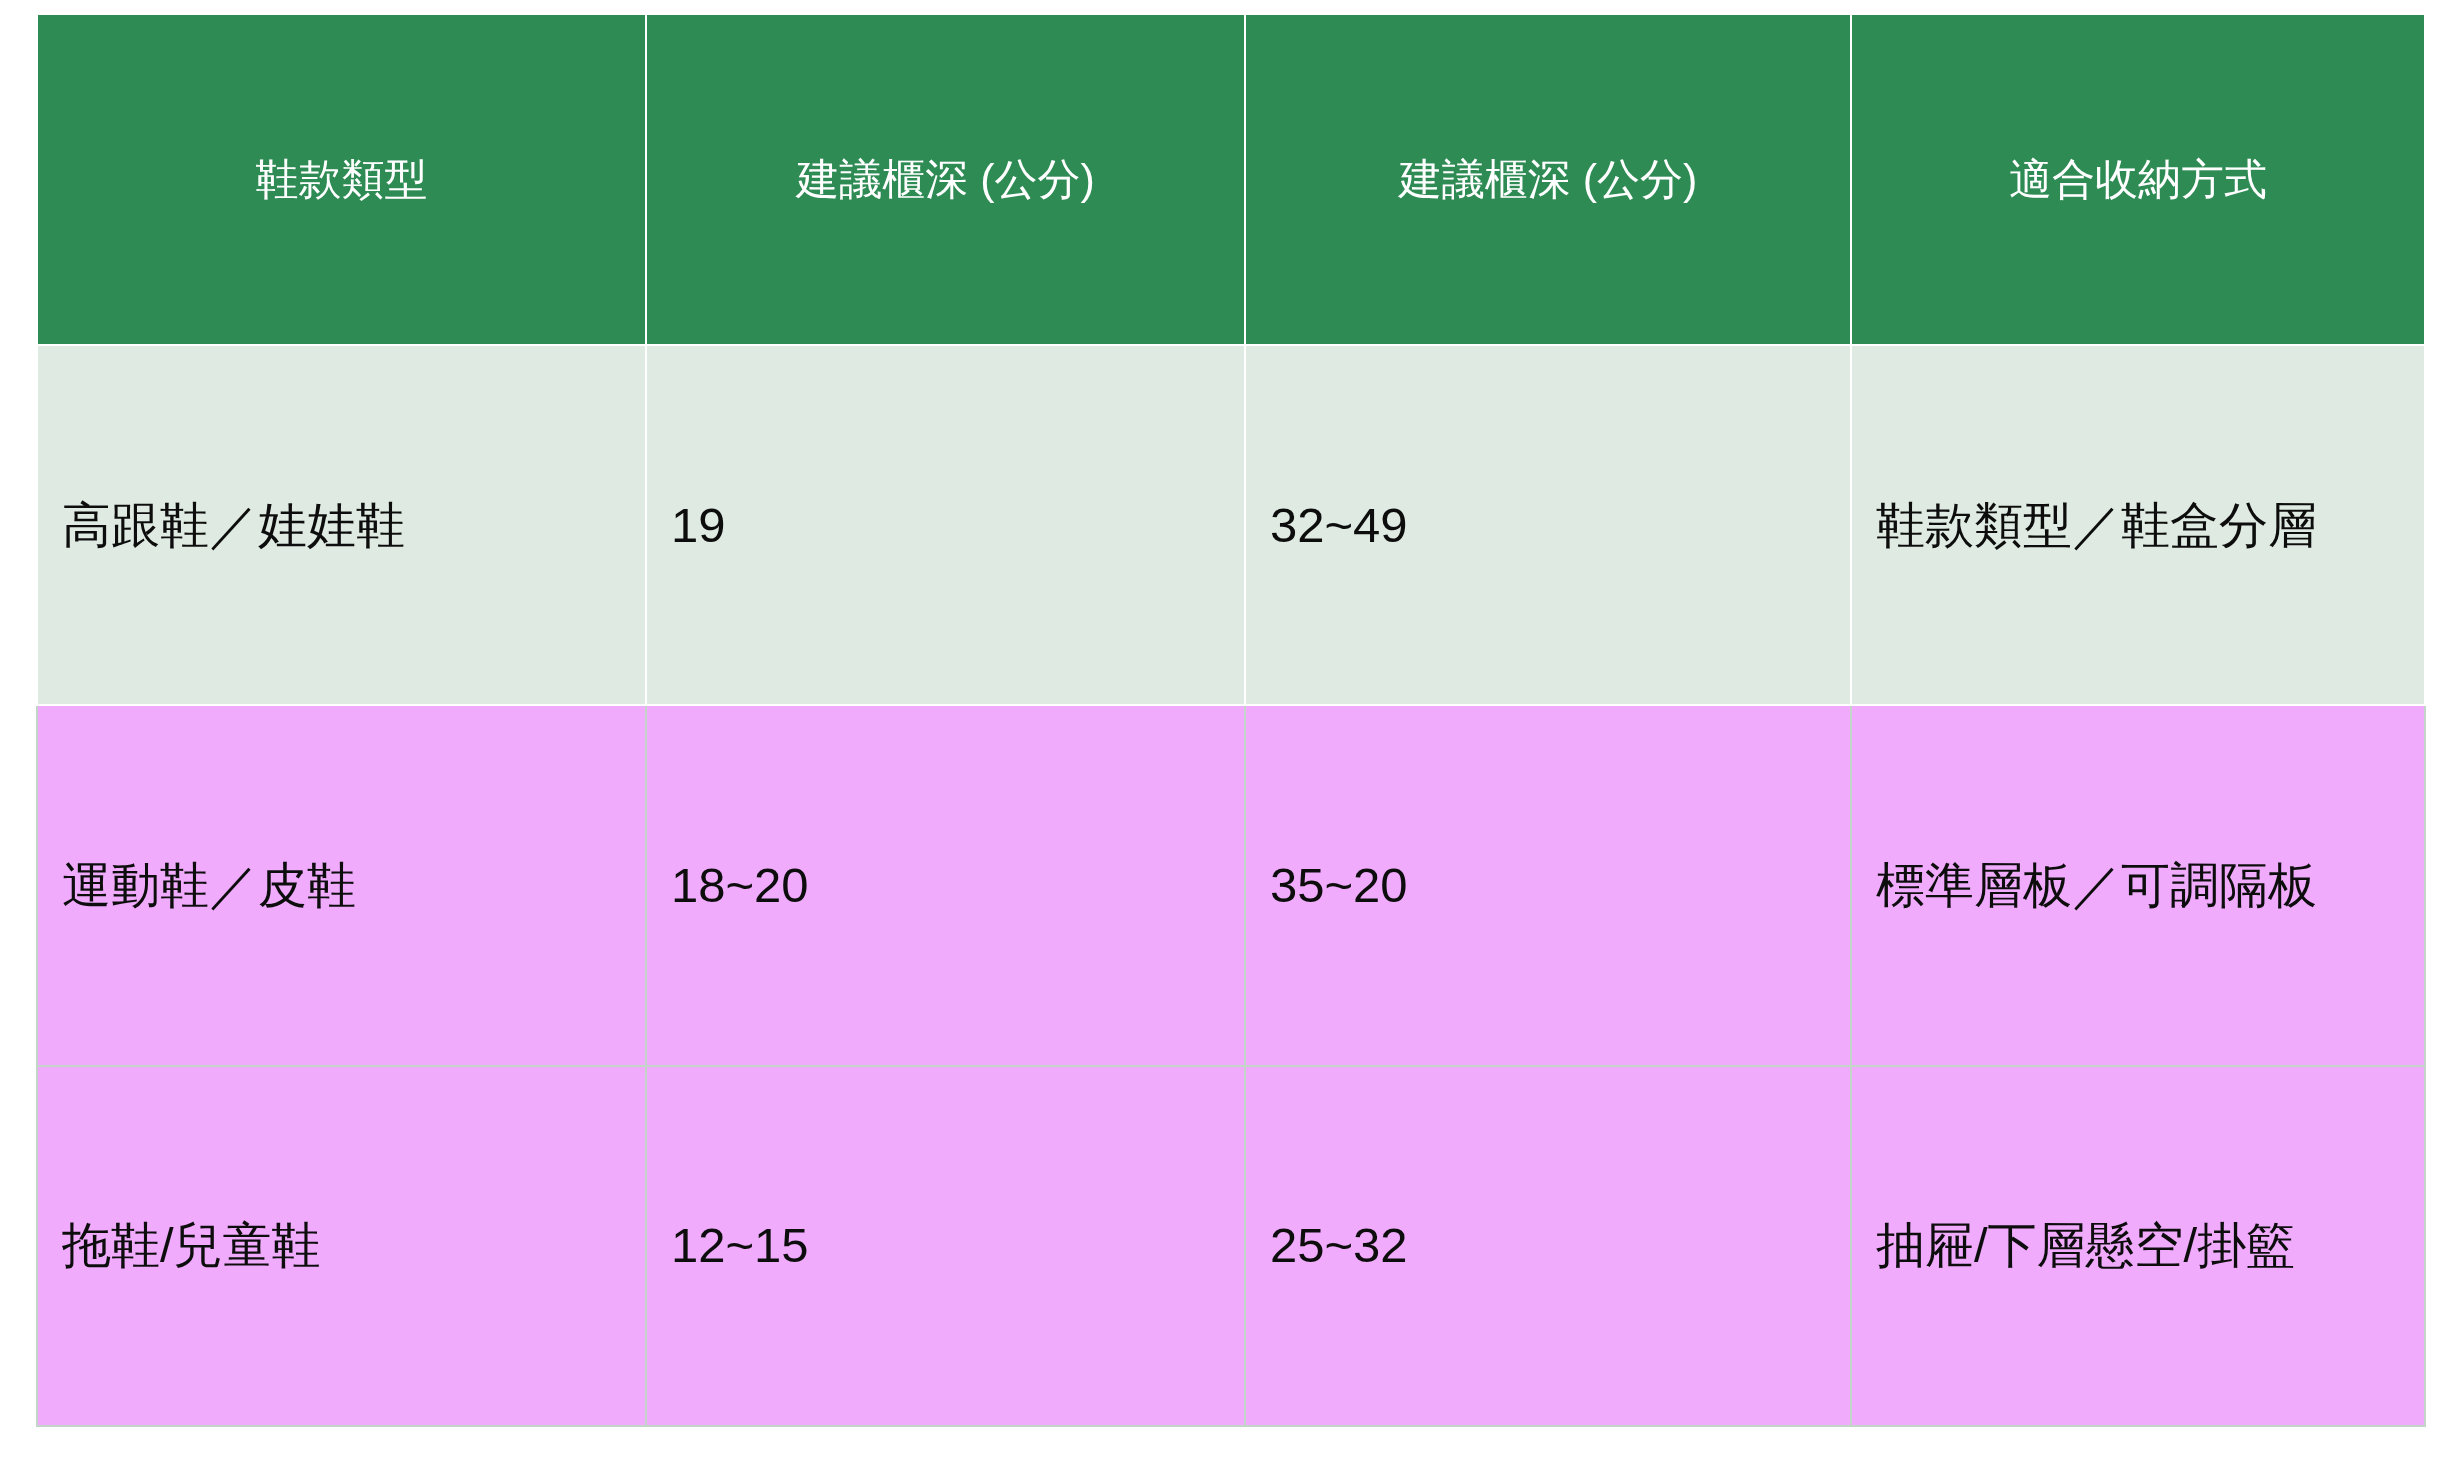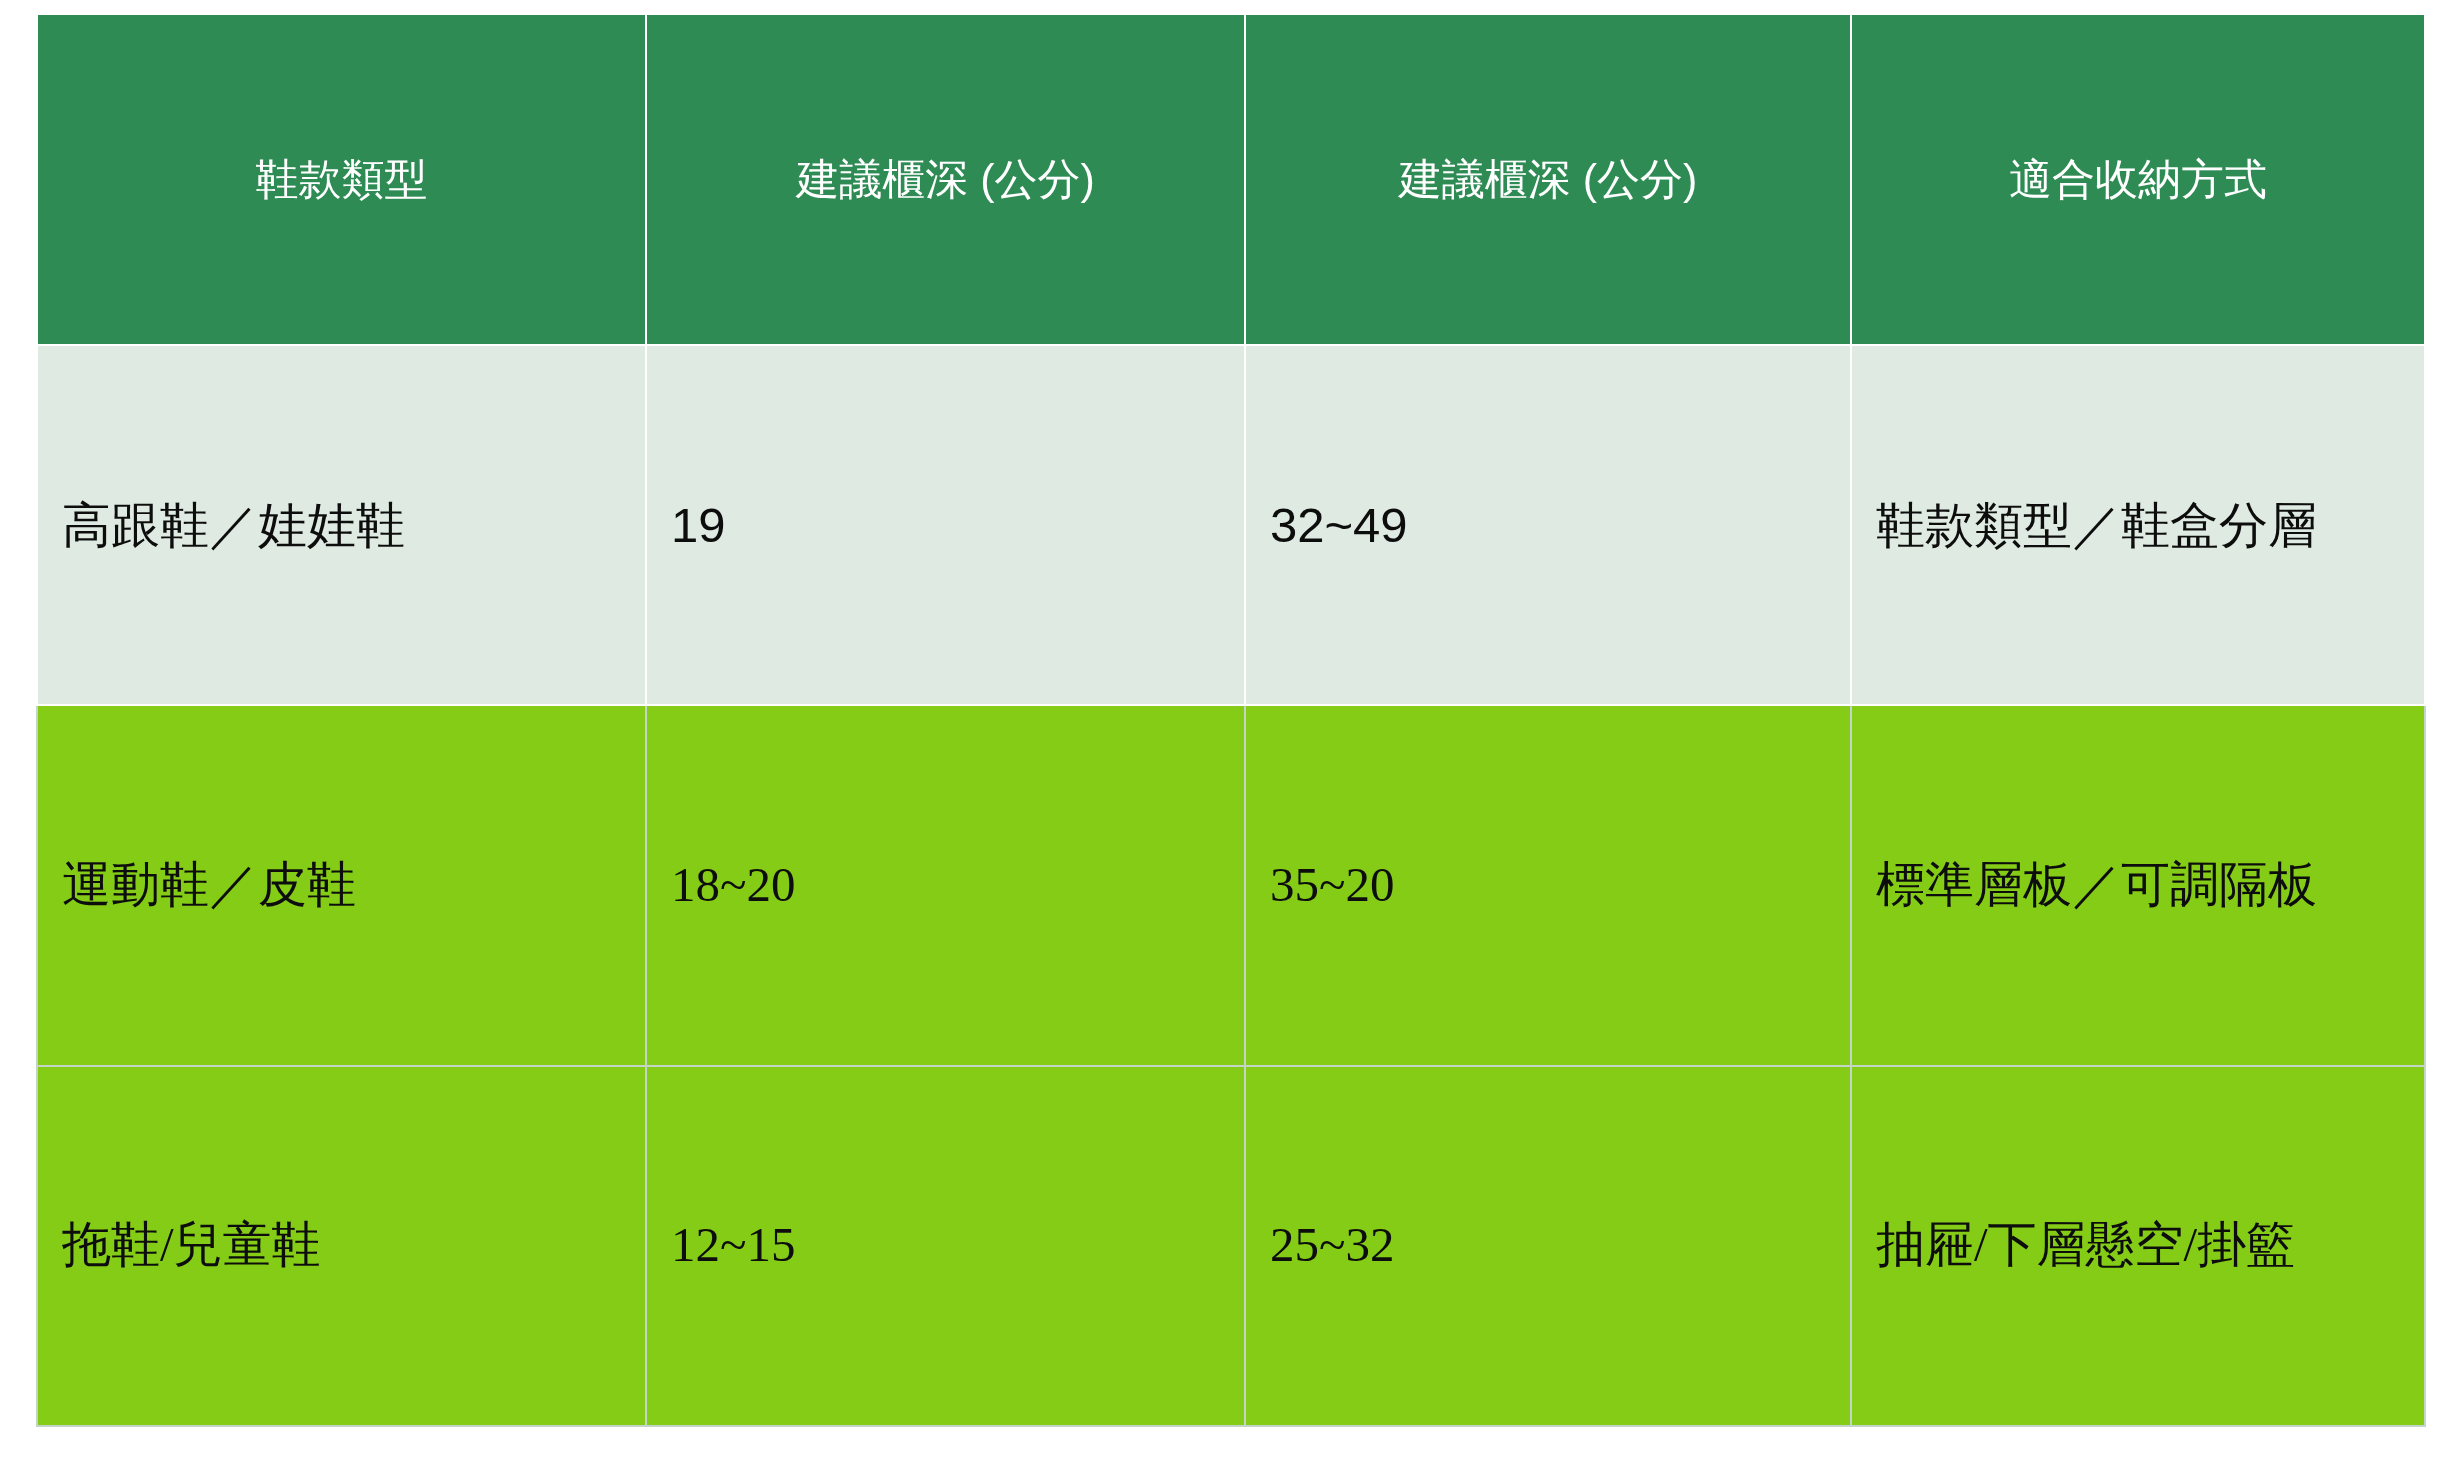--- a/index.html
+++ b/index.html
@@ -58,23 +58,22 @@
     text-align: left;
     height: 280px;
     border-color: #b9cfc0;
   }
 
   table.shoe-table tbody tr.alt td {
     background: #dfebe2;
     border-color: #ffffff;
   }
   table.shoe-table tbody tr.plain td {
-    background: #84cc16;
+    background: #f0abfc;
     border: 2.1px solid #c3d4c8;
-    font-family: Liberation Serif, serif;
   }
 
   
   table.shoe-table tbody tr.alt td { border-left-color: #ffffff; border-right-color:#ffffff; }
 </style>
 </head>
 <body>
 
 <div class="table-wrap">
   <table class="shoe-table">

